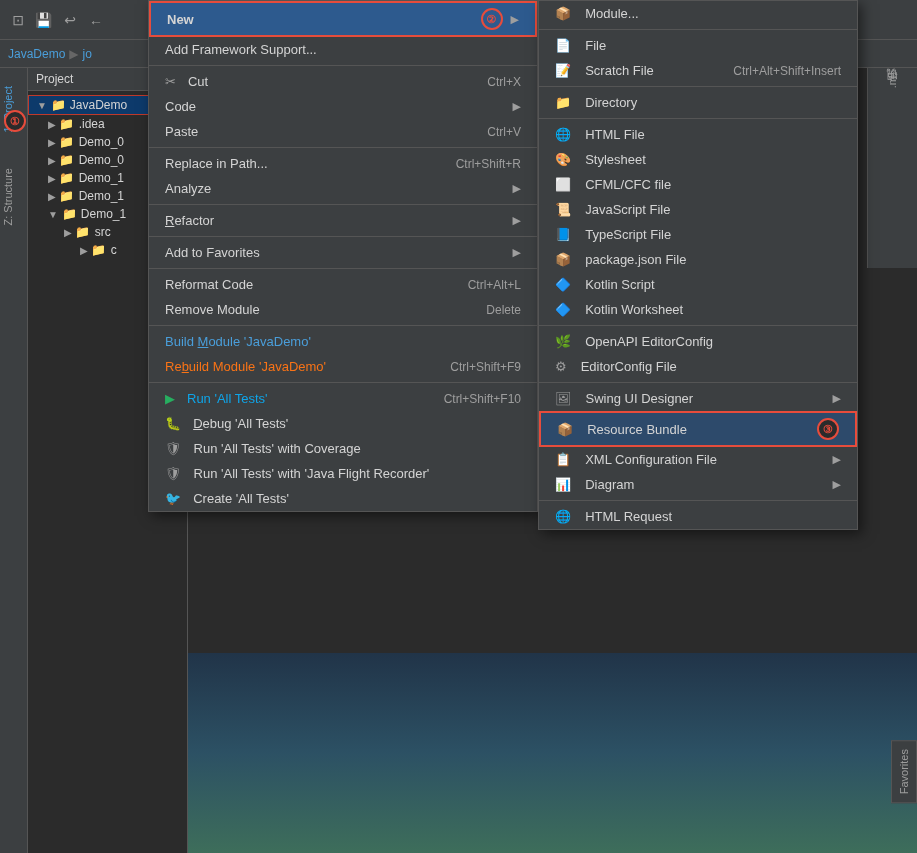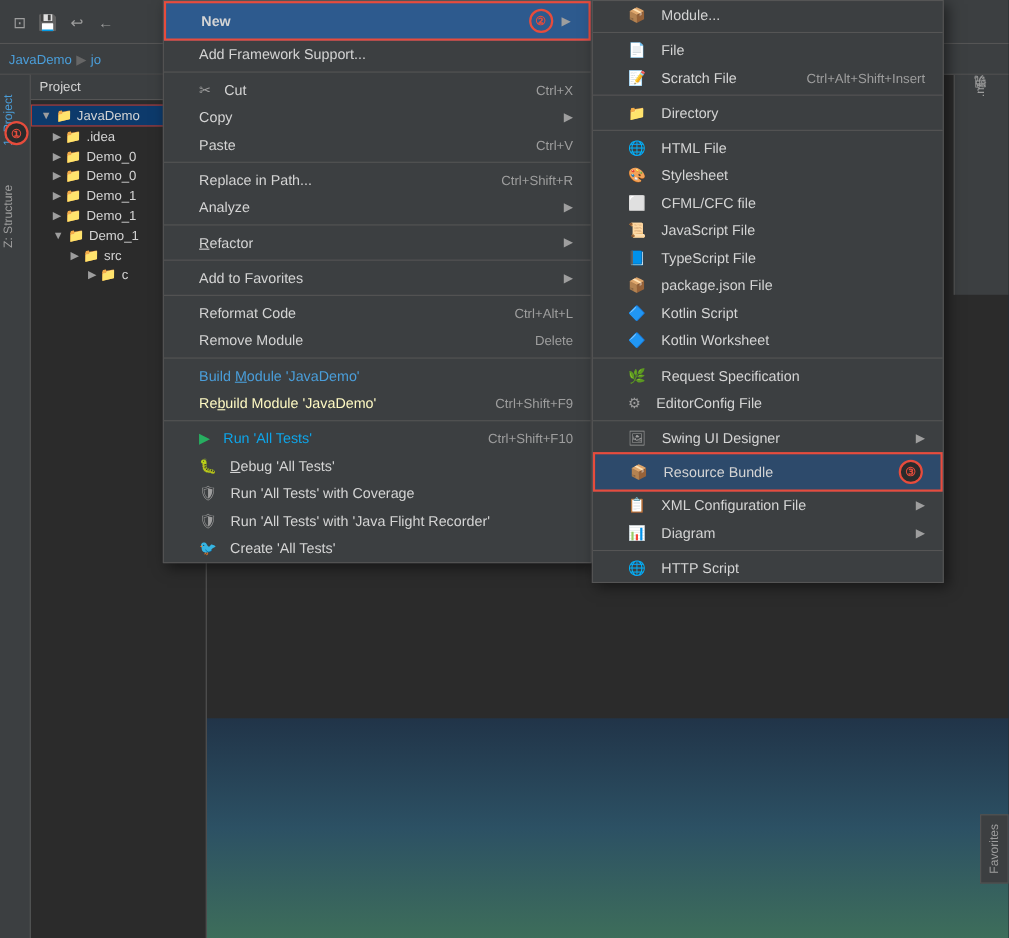--- a/index.html
+++ b/index.html
@@ -121,21 +121,21 @@
       cursor: pointer;
       color: #d4d4d4;
       font-size: 13px;
       justify-content: space-between;
       gap: 8px;
     }
     .menu-item.new-highlighted {
       background: #2d5a8e;
       border: 2px solid #e74c3c;
     }
-    .menu-item-left { display: flex; align-items: center; gap: 8px; margin-left: 16px; }
+    .menu-item-left { display: flex; align-items: center; gap: 8px; }
     .menu-shortcut { color: #9e9e9e; font-size: 12px; white-space: nowrap; }
     .menu-arrow { color: #9e9e9e; font-size: 11px; }
     .menu-separator { height: 1px; background: #555; margin: 3px 0; }
 
     
     .context-menu-right {
       position: absolute;
       top: 0; left: 538px;
       width: 320px;
       background: #3c3f41;
@@ -274,21 +274,21 @@
   <div class="menu-separator"></div>
   <div class="menu-item">
     <div class="menu-item-left">
       <span style="color:#9e9e9e; margin-right:4px;">✂</span>
       <span>Cut</span>
     </div>
     <span class="menu-shortcut">Ctrl+X</span>
   </div>
   <div class="menu-item">
     <div class="menu-item-left">
-      <span>Copy</span>
+      <span>Code</span>
     </div>
     <span class="menu-arrow">▶</span>
   </div>
   <div class="menu-item">
     <div class="menu-item-left">
       <span>Paste</span>
     </div>
     <span class="menu-shortcut">Ctrl+V</span>
   </div>
   <div class="menu-separator"></div>
@@ -332,21 +332,21 @@
     <span class="menu-shortcut">Delete</span>
   </div>
   <div class="menu-separator"></div>
   <div class="menu-item">
     <div class="menu-item-left">
       <span style="color:#4a9eda;">Build <u>M</u>odule 'JavaDemo'</span>
     </div>
   </div>
   <div class="menu-item">
     <div class="menu-item-left">
-      <span style="color:#fef9c3;">Re<u>b</u>uild Module 'JavaDemo'</span>
+      <span style="color:#f97316;">Re<u>b</u>uild Module 'JavaDemo'</span>
     </div>
     <span class="menu-shortcut">Ctrl+Shift+F9</span>
   </div>
   <div class="menu-separator"></div>
   <div class="menu-item">
     <div class="menu-item-left">
       <span style="color:#27ae60; margin-right:4px;">▶</span>
       <span style="color:#0ea5e9;">Run 'All Tests'</span>
     </div>
     <span class="menu-shortcut">Ctrl+Shift+F10</span>
@@ -451,21 +451,21 @@
   <div class="menu-item">
     <div class="menu-item-left">
       <span style="color:#9b59b6; margin-right:6px;">🔷</span>
       <span>Kotlin Worksheet</span>
     </div>
   </div>
   <div class="menu-separator"></div>
   <div class="menu-item">
     <div class="menu-item-left">
       <span style="color:#27ae60; margin-right:6px;">🌿</span>
-      <span>Request Specification</span>
+      <span>OpenAPI EditorConfig</span>
     </div>
   </div>
   <div class="menu-item">
     <div class="menu-item-left">
       <span style="color:#9e9e9e; margin-right:6px;">⚙</span>
       <span>EditorConfig File</span>
     </div>
   </div>
   <div class="menu-separator"></div>
   <div class="menu-item">
@@ -494,21 +494,21 @@
     <div class="menu-item-left">
       <span style="color:#9e9e9e; margin-right:6px;">📊</span>
       <span>Diagram</span>
     </div>
     <span class="menu-arrow">▶</span>
   </div>
   <div class="menu-separator"></div>
   <div class="menu-item">
     <div class="menu-item-left">
       <span style="color:#3498db; margin-right:6px;">🌐</span>
-      <span>HTTP Script</span>
+      <span>HTML Request</span>
     </div>
   </div>
 </div>
 
 <div style="position:absolute; top:68px; right:0; width:50px; background:#3c3f41; border-left:1px solid #555; height:200px; display:flex; align-items:flex-start; justify-content:center; padding-top:8px;">
   <span style="font-size:11px; color:#9e9e9e; writing-mode:vertical-rl; transform:rotate(180deg);">说明.m</span>
 </div>
 
 <div class="favorites-tab" style="position:absolute; right:0; bottom:50px; writing-mode:vertical-rl; transform:rotate(180deg);">Favorites</div>
 

